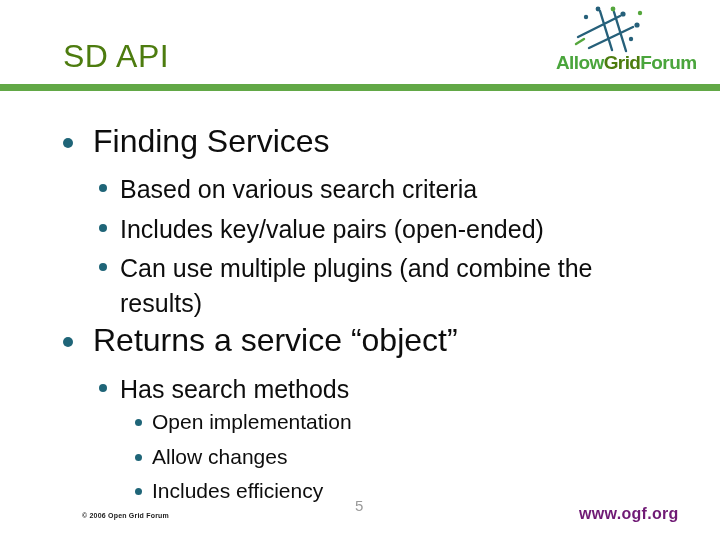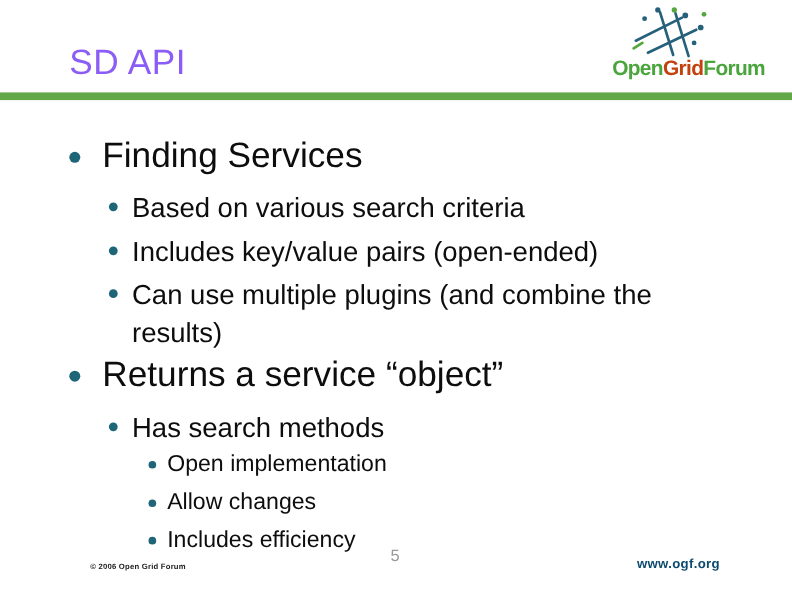--- a/index.html
+++ b/index.html
@@ -1,62 +1,62 @@
 <!DOCTYPE html>
 <html><head>
 <meta charset="utf-8">
 <style>
   html,body{margin:0;padding:0;background:#ffffff;}
   .slide{
     position:relative;width:720px;height:540px;background:#ffffff;overflow:hidden;
     font-family:"Liberation Sans", sans-serif;color:#0d0d0d;
   }
   
-  .title{position:absolute;left:63px;top:38px;font-size:32px;letter-spacing:0.5px;color:#8b5cf6;}
+  .title{position:absolute;left:63px;top:38px;font-size:32px;letter-spacing:0.5px;color:#4d7c0f;}
   .bar{position:absolute;left:0;top:84px;width:720px;height:7px;background:#62a846;}
   .logo{position:absolute;right:24px;top:6px;width:140px;text-align:center;}
   .logo svg{display:block;margin:0 auto 0 18px;}
   .wordmark{font-size:19px;font-weight:bold;letter-spacing:-0.6px;white-space:nowrap;margin-top:-2px;}
   .wordmark .green{color:#4aa53c;}
-  .wordmark .teal{color:#c2410c;}
+  .wordmark .teal{color:#4d7c0f;}
   
   .item{position:absolute;}
   .item .dot{position:absolute;left:0;border-radius:50%;background:#1f6578;}
   .l1{left:63px;padding-left:30px;font-size:32px;line-height:1.1;text-align:right;}
   .l1 .dot{width:10px;height:10px;top:14px;}
   .l2{left:99px;padding-left:21px;font-size:25px;line-height:1.4;}
   .l2 .dot{width:8px;height:8px;top:12px;}
   .l3{left:135px;padding-left:17px;font-size:21px;line-height:1.1;}
   .l3 .dot{width:7px;height:7px;top:9px;}
   .wrapwide{width:560px;}
   
   .copyright{position:absolute;left:82px;top:512px;font-size:7px;font-weight:bold;color:#1a1a1a;letter-spacing:0.2px;}
   .pagenum{position:absolute;left:355px;top:497px;font-size:15px;color:#9a9a9a;}
-  .url{position:absolute;left:579px;top:505px;font-size:12px;font-weight:bold;color:#0c4a6e;letter-spacing:0.3px;}
+  .url{position:absolute;left:579px;top:505px;font-size:16px;font-weight:bold;color:#701a75;letter-spacing:0.3px;}
 </style>
 </head>
 <body>
 
 <div class="slide">
 
   <div class="title">SD API</div>
 
   <div class="logo">
     <svg width="70" height="48" viewBox="0 0 70 48">
       <path stroke="#26607a" stroke-width="2.4" stroke-linecap="round" fill="none" d="M4,31 L46,10 M15,42 L59,21 M26,5 L38,44 M40,6 L52,45"></path>
       <path stroke="#55a63c" stroke-width="2.4" stroke-linecap="round" fill="none" d="M2,38 L10,33"></path>
       <circle cx="49" cy="8" r="2.6" fill="#26607a"></circle>
       <circle cx="63" cy="19" r="2.6" fill="#26607a"></circle>
       <circle cx="24" cy="3" r="2.4" fill="#26607a"></circle>
       <circle cx="12" cy="11" r="2.2" fill="#26607a"></circle>
       <circle cx="57" cy="33" r="2.2" fill="#26607a"></circle>
       <circle cx="39" cy="3" r="2.4" fill="#55a63c"></circle>
       <circle cx="66" cy="7" r="2.2" fill="#55a63c"></circle>
     </svg>
-    <div class="wordmark"><span class="green">Open</span><span class="teal">Grid</span><span class="green">Forum</span></div>
+    <div class="wordmark"><span class="green">Allow</span><span class="teal">Grid</span><span class="green">Forum</span></div>
   </div>
 
   <div class="bar"></div>
 
   <div class="item l1" style="top:124px;">
     <span class="dot"></span>
     <span>Finding Services</span>
   </div>
 
   <div class="item l2" style="top:172px;">

